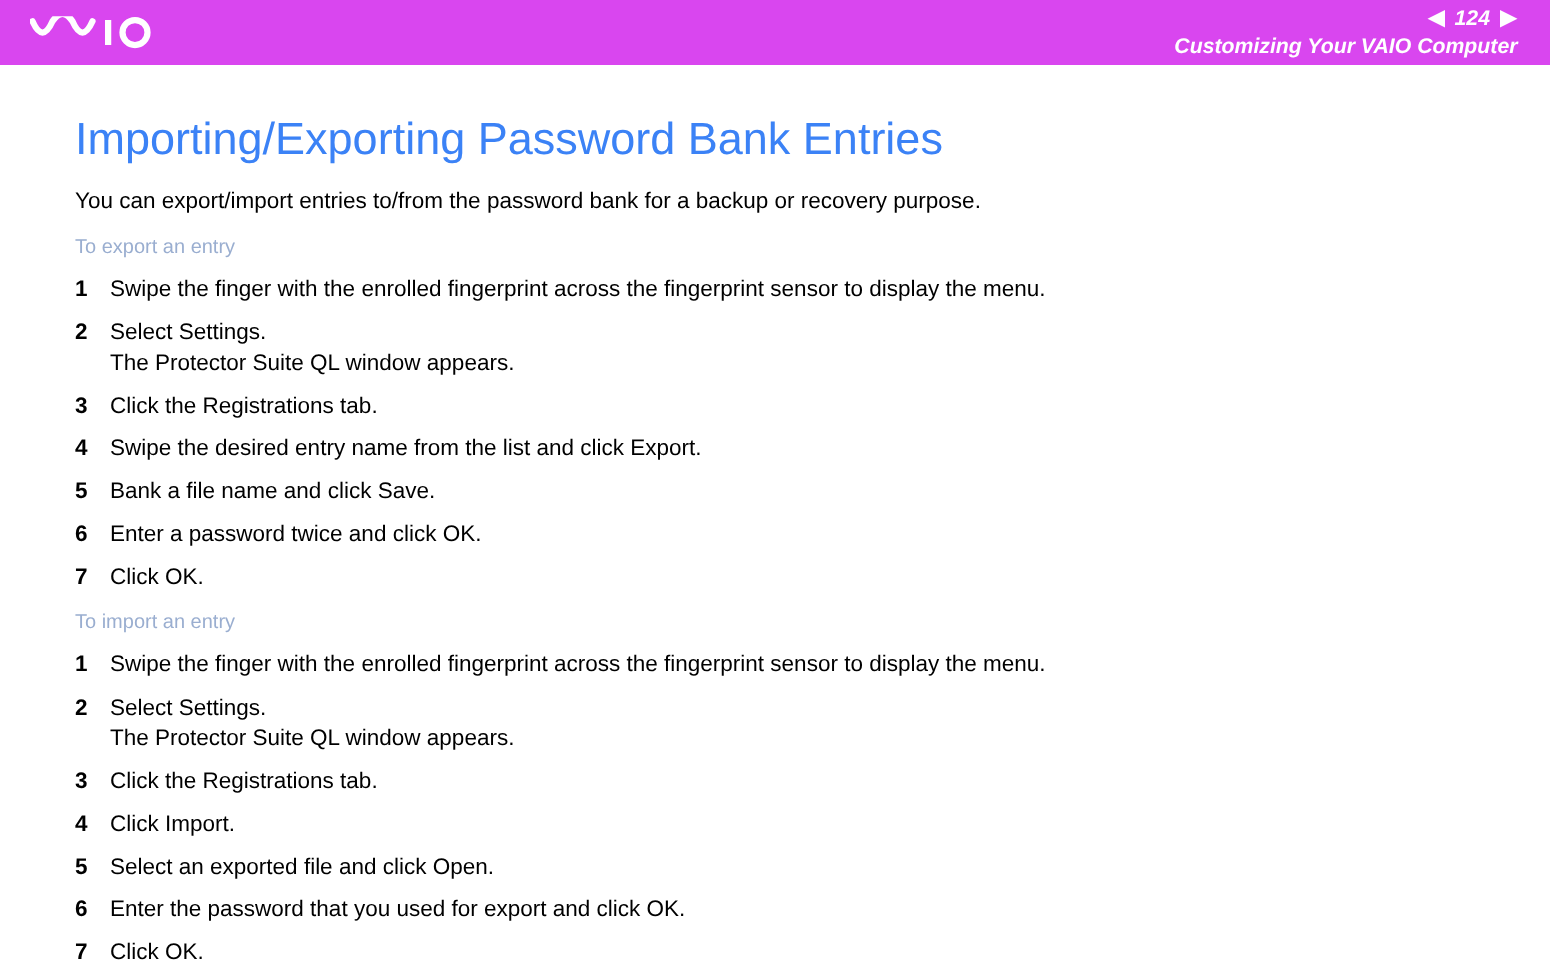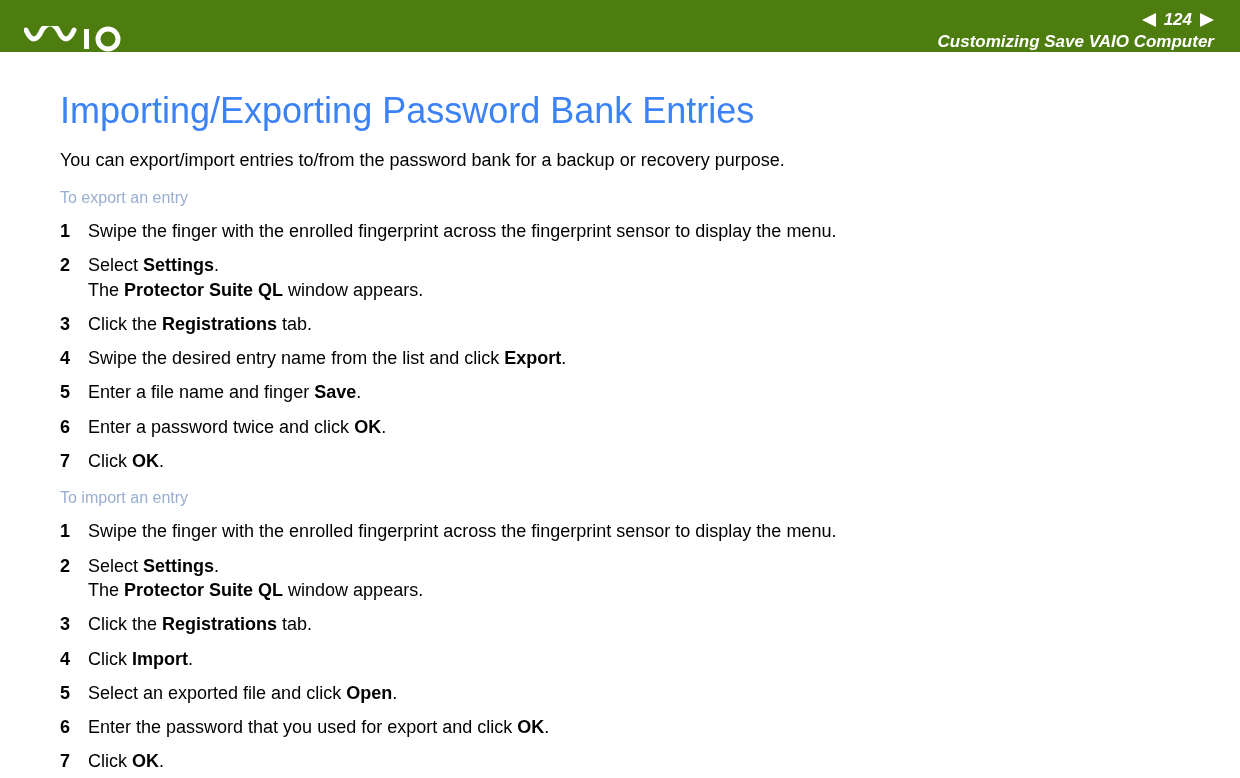--- a/index.html
+++ b/index.html
@@ -8,25 +8,25 @@
       box-sizing: border-box;
     }
     body {
       font-family: Arial, Helvetica, sans-serif;
       background: #ffffff;
       width: 1240px;
       height: 778px;
       overflow: hidden;
     }
     .header {
-      background: #4d7c0f;
+      background: #d946ef;
       color: #ffffff;
       height: 52px;
       display: flex;
-      align-items: flex-end;
+      align-items: center;
       justify-content: space-between;
       padding: 0 20px;
       position: relative;
     }
     .logo {
       display: flex;
       align-items: center;
       gap: 2px;
       margin-left: 4px;
     }
@@ -100,21 +100,21 @@
     }
     .step-num {
       font-weight: bold;
       min-width: 28px;
       flex-shrink: 0;
     }
     .step-text {
       flex: 1;
     }
     .step-text .bold {
-      font-weight: bold;
+      font-weight: normal;
     }
     .step-subtext {
       display: block;
     }
   </style>
 </head>
 <body>
 
 <div class="header">
   <div class="logo">
@@ -123,21 +123,21 @@
       <rect x="60" y="3" width="5" height="20" fill="#ffffff"></rect>
       <circle cx="84" cy="13" r="10" stroke="#ffffff" stroke-width="5" fill="none"></circle>
     </svg>
   </div>
   <div class="header-right">
     <div class="page-nav">
       <span class="nav-arrow-left"></span>
       <span>124</span>
       <span class="nav-arrow-right"></span>
     </div>
-    <div class="header-subtitle">Customizing Save VAIO Computer</div>
+    <div class="header-subtitle">Customizing Your VAIO Computer</div>
   </div>
 </div>
 
 <div class="content">
   <h1 class="main-title">Importing/Exporting Password Bank Entries</h1>
   <p class="intro">You can export/import entries to/from the password bank for a backup or recovery purpose.</p>
   <div id="sections-container">
       <h2 class="subheading">To export an entry</h2>
       <ol class="step-list">
         <li class="step-item">
@@ -161,21 +161,21 @@
         </li>
         <li class="step-item">
           <span class="step-num">4</span>
           <span class="step-text">
             <span class="step-subtext"><span>Swipe the desired entry name from the list and click </span><span class="bold">Export</span><span>.</span></span>
           </span>
         </li>
         <li class="step-item">
           <span class="step-num">5</span>
           <span class="step-text">
-            <span class="step-subtext"><span>Enter a file name and finger </span><span class="bold">Save</span><span>.</span></span>
+            <span class="step-subtext"><span>Bank a file name and click </span><span class="bold">Save</span><span>.</span></span>
           </span>
         </li>
         <li class="step-item">
           <span class="step-num">6</span>
           <span class="step-text">
             <span class="step-subtext"><span>Enter a password twice and click </span><span class="bold">OK</span><span>.</span></span>
           </span>
         </li>
         <li class="step-item">
           <span class="step-num">7</span>

